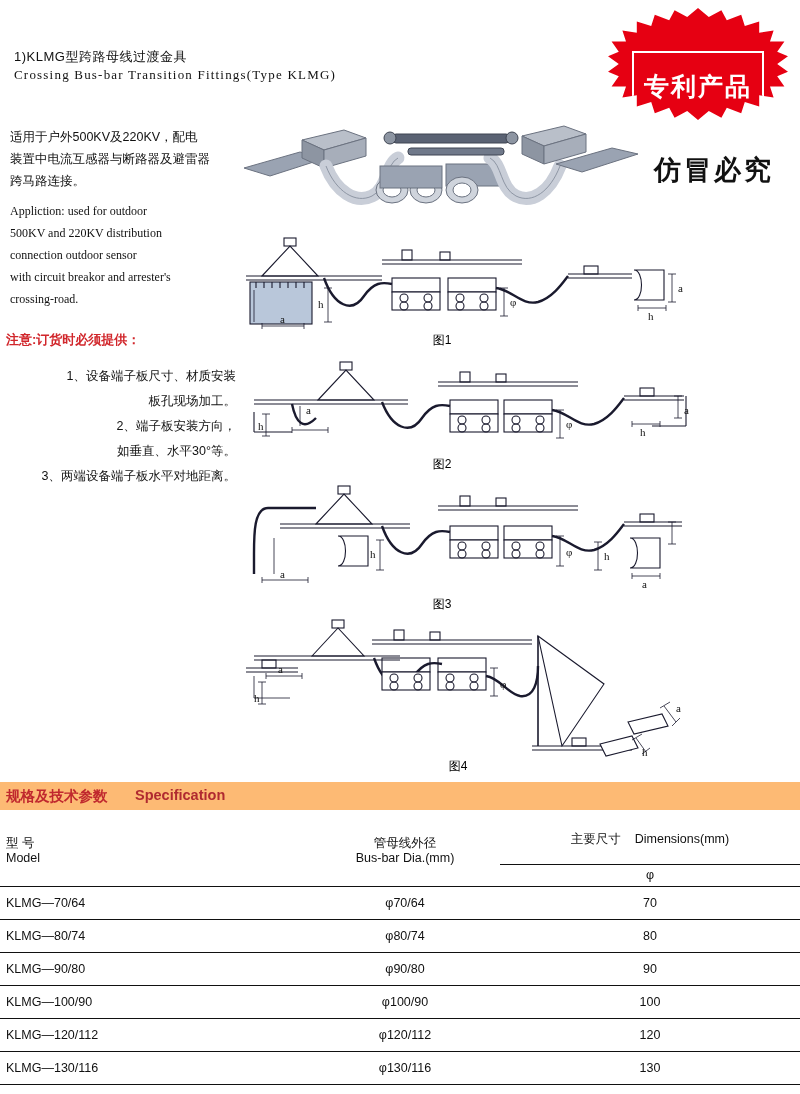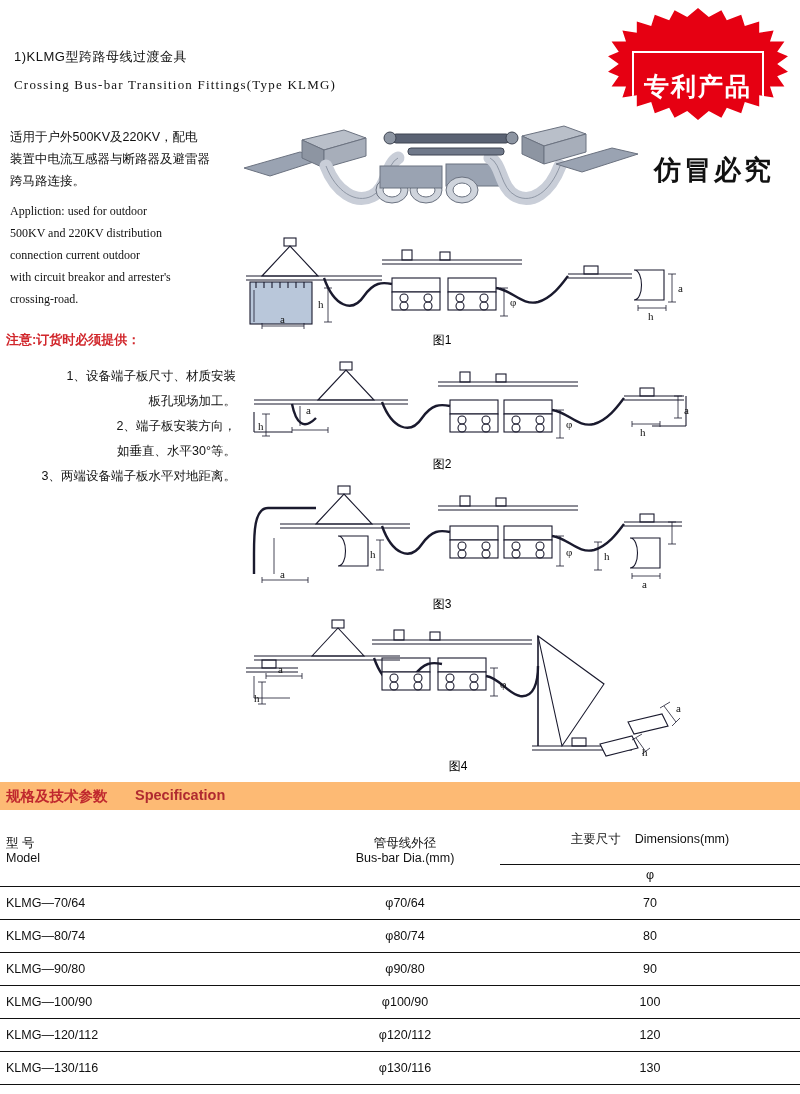--- a/index.html
+++ b/index.html
@@ -10,21 +10,21 @@
     position: relative;
     background: #ffffff;
     font-family: "Liberation Serif", serif;
     color: #000;
     overflow: hidden;
   }
 
   
   .title-block { position: absolute; left: 14px; top: 48px; width: 330px; }
   .title-cn { font-family: "Liberation Sans", sans-serif; font-size: 13px; letter-spacing: .5px; color:#111; }
-  .title-en { font-family: "Liberation Serif", serif; font-size: 13px; letter-spacing: 1.2px; margin-top: 11px; color:#111; }
+  .title-en { font-family: "Liberation Serif", serif; font-size: 13px; letter-spacing: 1.2px; margin-top: 1px; color:#111; }
 
   
   .app-cn { position: absolute; left: 10px; top: 126px; width: 200px;
             font-family: "Liberation Sans", sans-serif; font-size: 12.5px; line-height: 22px; color:#111; font-weight: 500;}
   .app-en { position: absolute; left: 10px; top: 200px; width: 215px;
             font-family: Liberation Serif, serif; font-size: 12px; line-height: 22px; color:#111; }
 
   
   .notes-title { position: absolute; left: 6px; top: 331px;
             font-family: "Liberation Sans", sans-serif; font-size: 13px; color:#d1262b; font-weight: 600;}
@@ -100,21 +100,21 @@
   <div class="burst">
     <div class="burst-inner">专利产品</div>
   </div>
 </div>
 <div class="burst-sub">仿冒必究</div>
 
 <div class="app-cn">适用于户外500KV及220KV，配电装置中电流互感器与断路器及避雷器跨马路连接。</div>
 <div class="app-en">
   <div>Appliction: used for outdoor</div>
   <div>500KV and 220KV distribution</div>
-  <div>connection current outdoor</div>
+  <div>connection outdoor sensor</div>
   <div>with circuit breakor and arrester's</div>
   <div>crossing-road.</div>
 </div>
 
 <div class="notes-title">注意:订货时必须提供：</div>
 <div class="notes">
   <div>1、设备端子板尺寸、材质安装</div>
   <span class="ind">板孔现场加工。</span>
   <div>2、端子板安装方向，</div>
   <span class="ind">如垂直、水平30°等。</span>

